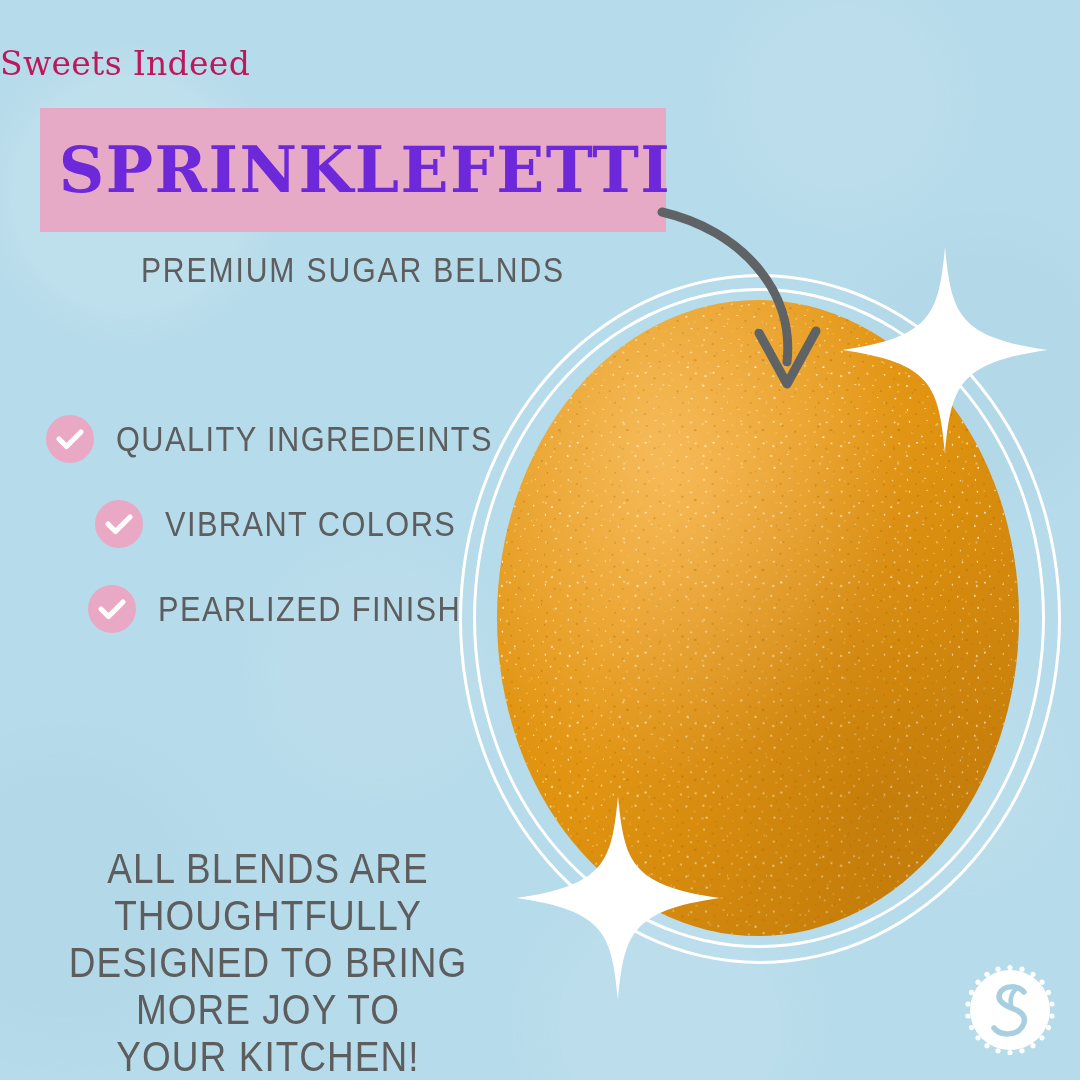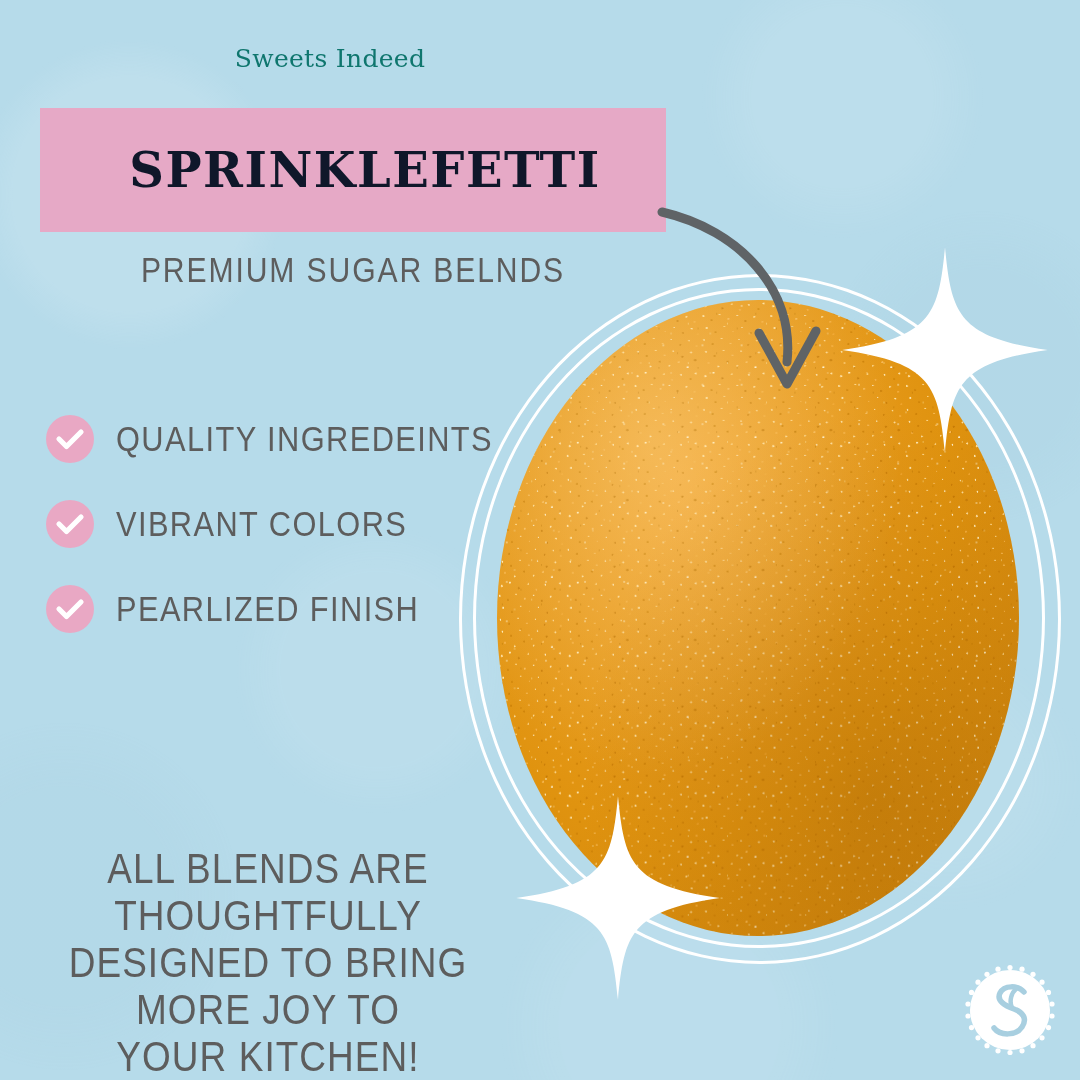--- a/index.html
+++ b/index.html
@@ -31,46 +31,45 @@
       radial-gradient(circle at 62% 95%, rgba(255,255,255,.13) 0 9%, transparent 14%),
       radial-gradient(circle at 88% 72%, rgba(255,255,255,.12) 0 6%, transparent 11%);
     z-index: 1;
   }
 
   
   .brand-name {
     position: absolute;
     top: 44px;
     left: 0; right: 0;
-    text-align: center;
     padding-right: 420px;
     font-family: "DejaVu Serif", "Liberation Serif", serif;
-    font-size: 25px;
-    color: #0f766e;
+    font-size: 33px;
+    color: #be185d;
     letter-spacing: .3px;
     z-index: 6;
     white-space: nowrap;
   }
   .banner {
     position: absolute;
     left: 40px;
     top: 108px;
     width: 626px;
     height: 124px;
     background: #e6a9c6;
     z-index: 4;
     display: flex;
     align-items: center;
     justify-content: center;
   }
   .banner-title {
     font-family: "DejaVu Serif", "Liberation Serif", serif;
     font-weight: bold;
-    font-size: 48px;
-    color: #0f172a;
+    font-size: 63px;
+    color: #6d28d9;
     letter-spacing: 1.5px;
     white-space: nowrap;
     margin-left: 24px;
   }
   .subtitle {
     position: absolute;
     top: 250px;
     left: 40px;
     width: 626px;
     text-align: center;
@@ -89,20 +88,21 @@
   .features {
     position: absolute;
     left: 46px;
     top: 396px;
     z-index: 6;
   }
   .feature-row {
     display: flex;
     align-items: center;
     height: 85px;
+    justify-content: center;
   }
   .check-circle {
     width: 48px; height: 48px;
     border-radius: 50%;
     background: #e9a8c4;
     flex: 0 0 auto;
     position: relative;
   }
   .check-circle svg { position: absolute; inset: 0; }
   .feature-label {

